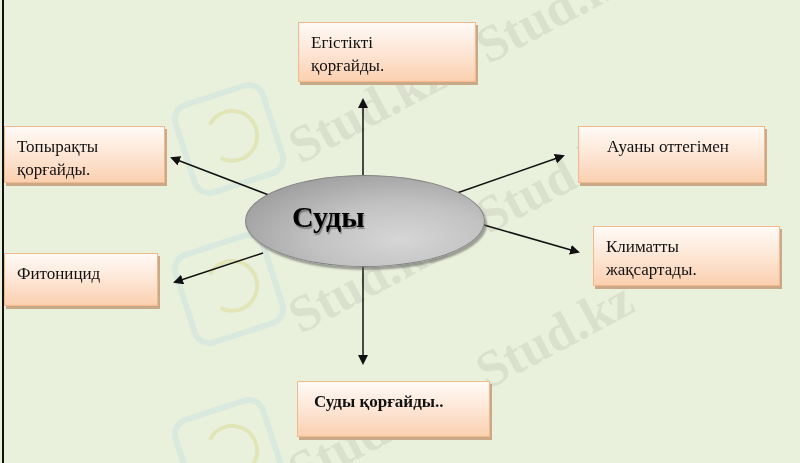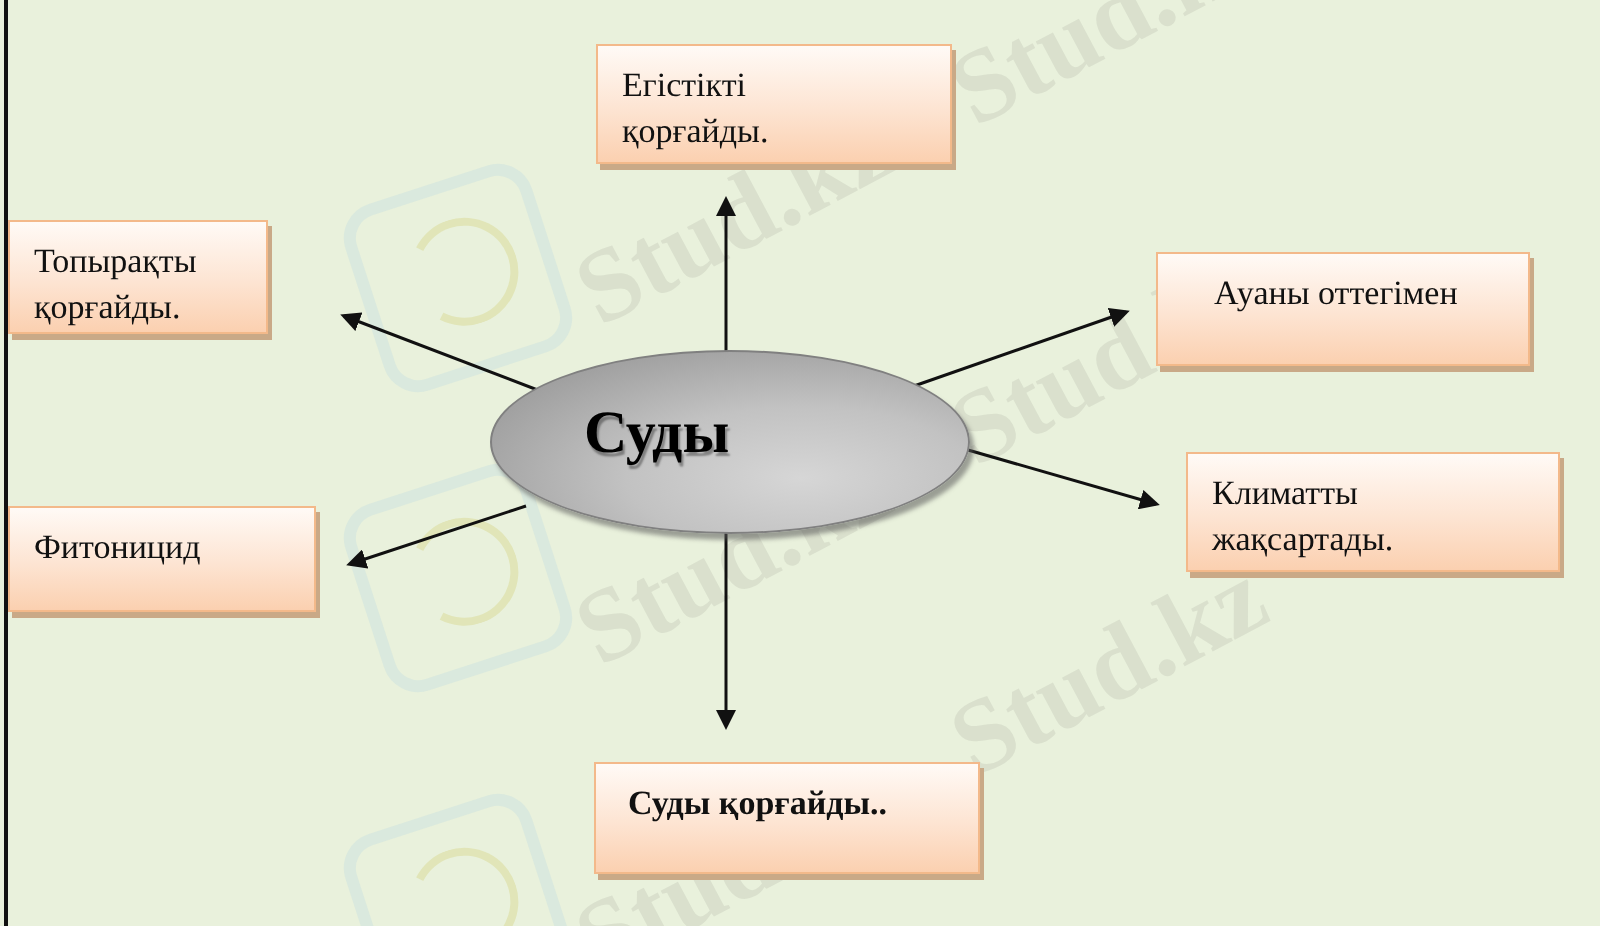--- a/index.html
+++ b/index.html
@@ -81,21 +81,21 @@
 
 <div class="ellipse">
   <span class="ellipse-label">Суды</span>
 </div>
 
 <div class="box" style="left:298px; top:22px; width:178px; height:60px;">
   <div>Егістікті</div>
   <div>қорғайды.</div>
 </div>
 
-<div class="box" style="left:4px; top:110px; width:130px; height:57px;">
+<div class="box" style="left:4px; top:126px; width:161px; height:57px;">
   <div>Топырақты</div>
   <div>қорғайды.</div>
 </div>
 
 <div class="box" style="left:578px; top:126px; width:187px; height:57px;padding-left:28px;">
   <div>Ауаны оттегімен</div>
 </div>
 
 <div class="box" style="left:593px; top:226px; width:187px; height:60px;">
   <div>Климатты</div>

